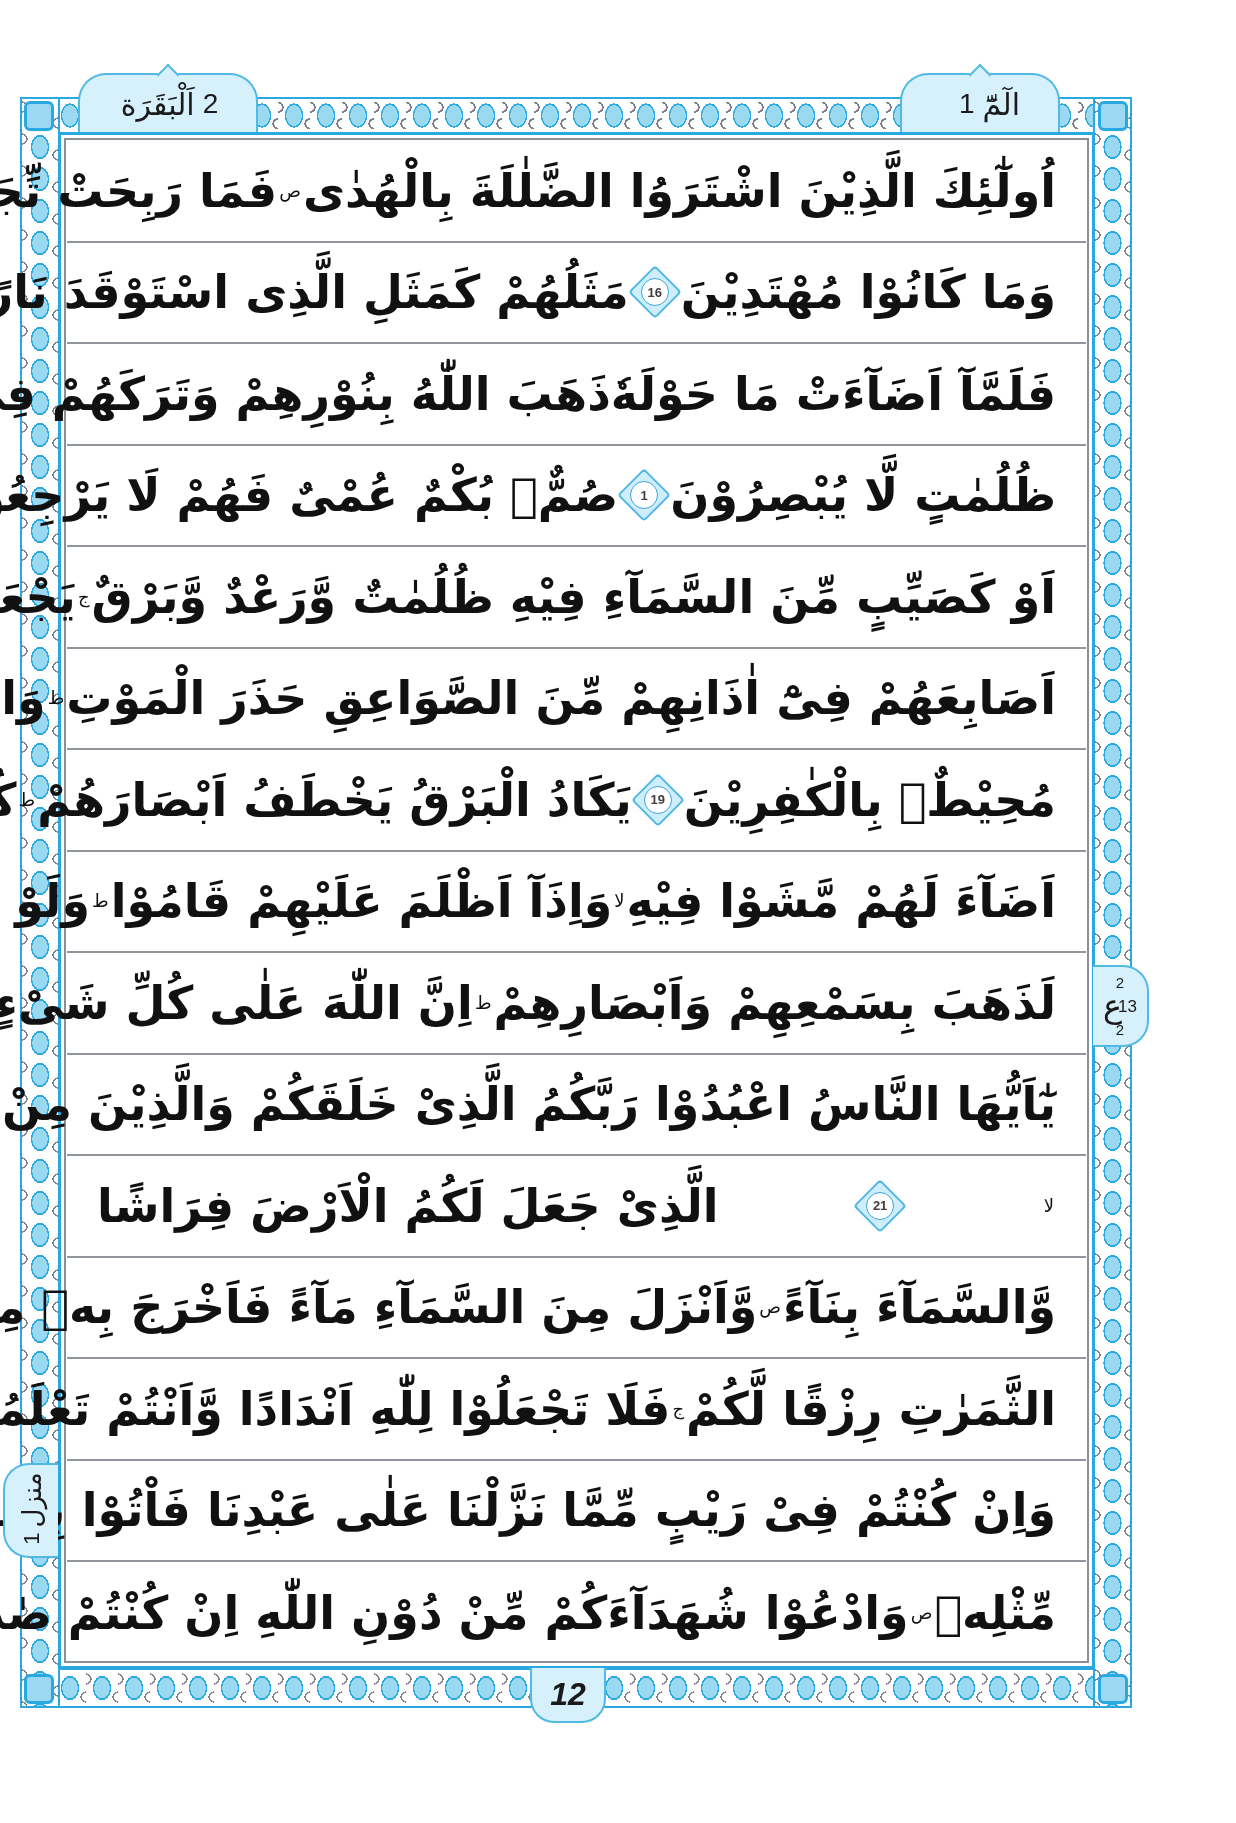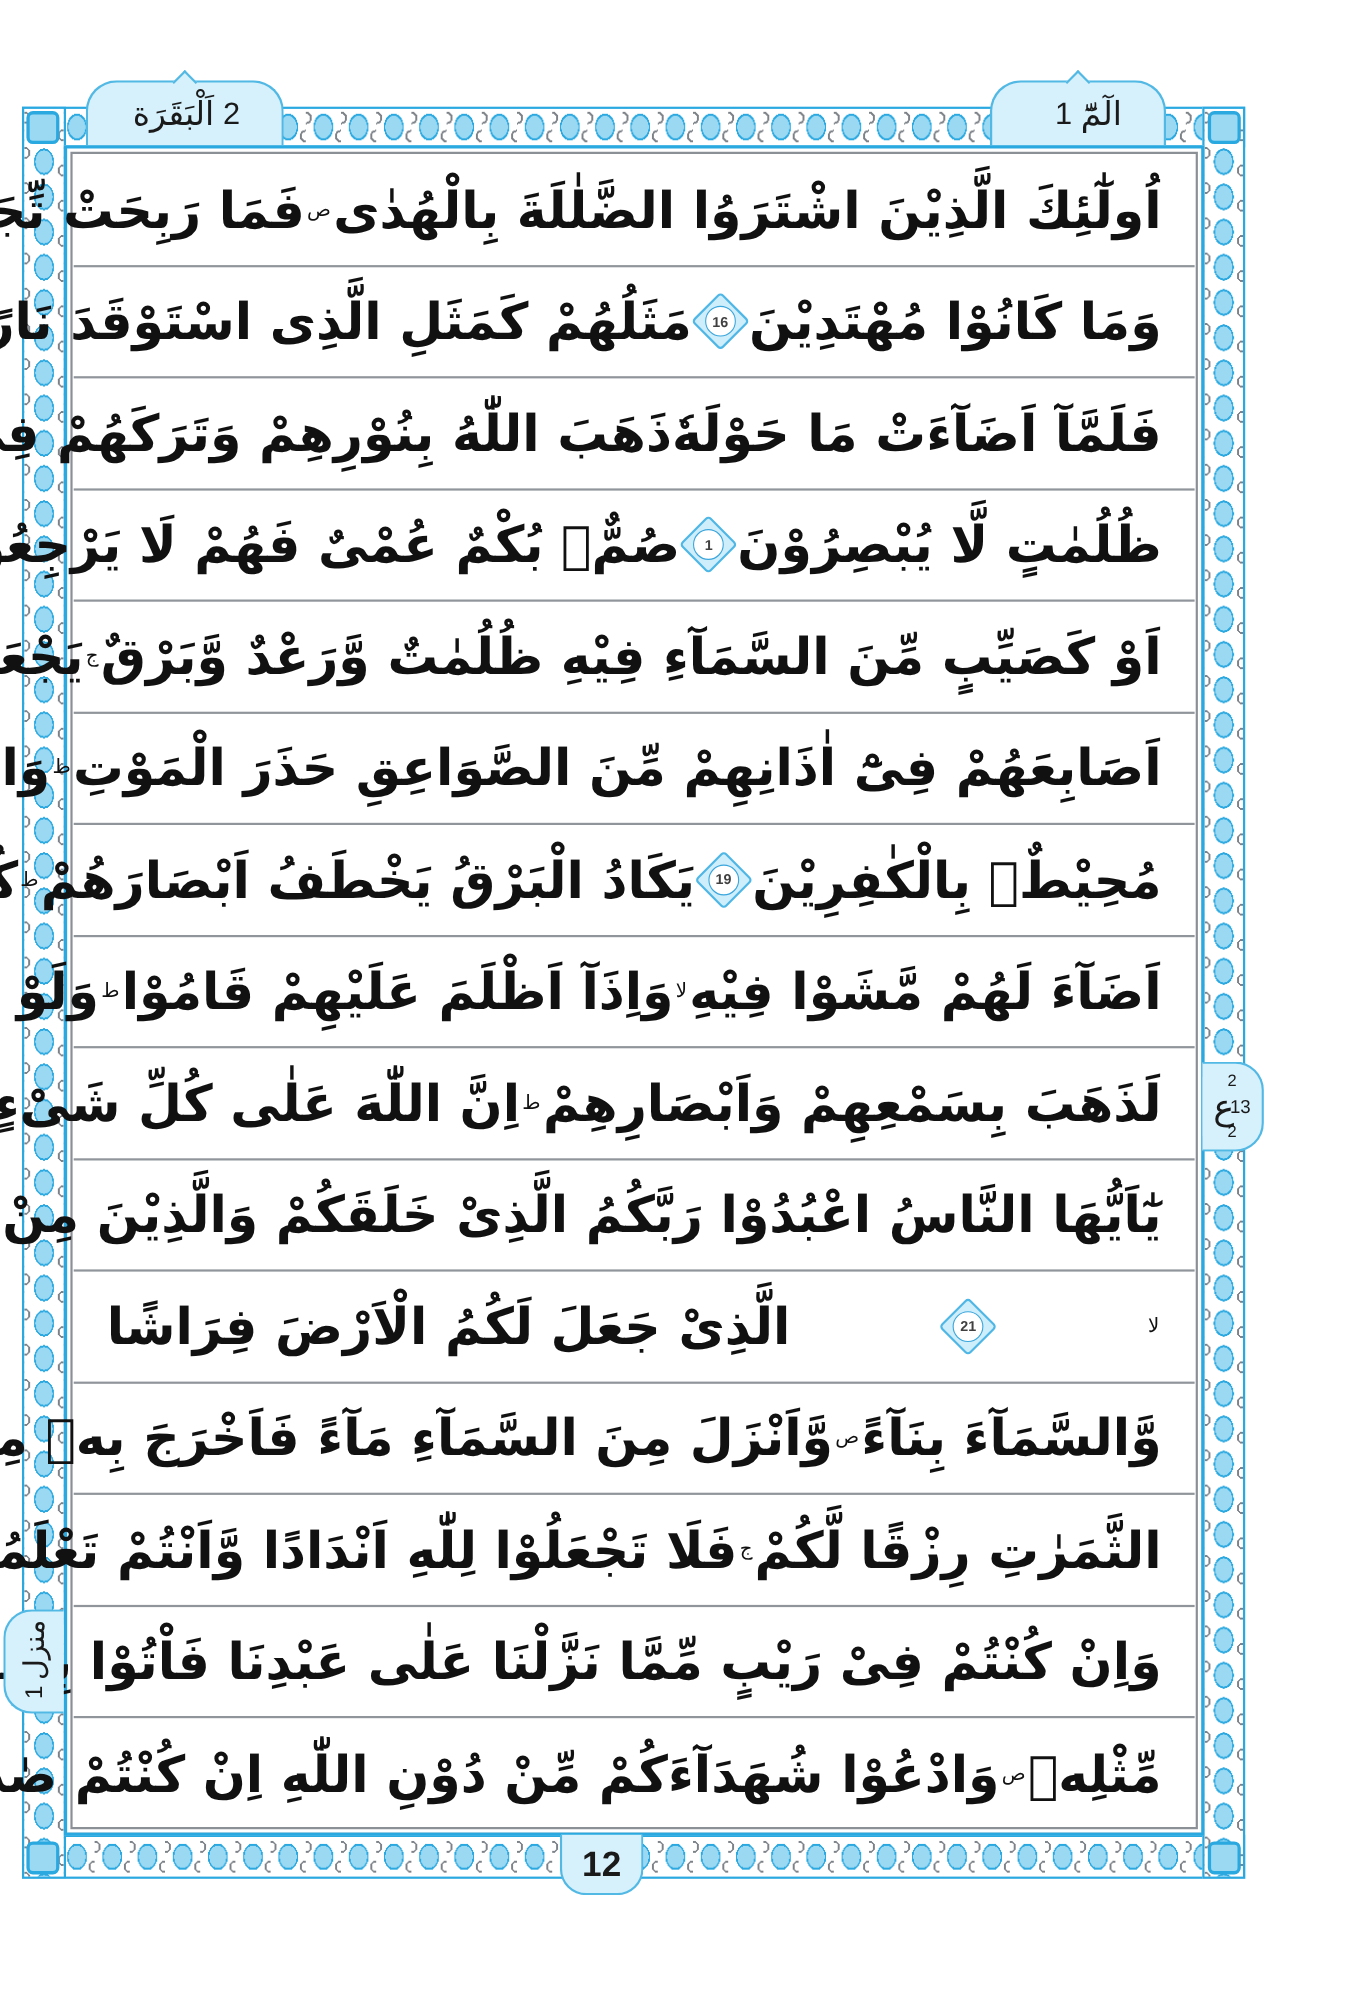--- a/index.html
+++ b/index.html
@@ -81,22 +81,22 @@
     background:#d6f1fc; border-left:2px solid #52b8e4; border-top:2px solid #52b8e4;
     transform:translateX(-50%) rotate(45deg);
   }
   .tab-label { font-size:30px; font-family:"DejaVu Sans", sans-serif; direction:rtl; }
   .tab-num { font-size:28px; font-family:"Liberation Sans", sans-serif; margin:0 8px; direction:ltr; }
 
   .tab-surah { left:78px; width:180px; }
   .tab-juz   { left:900px; width:160px; }
 
   .tab-page {
-    left:509px; top:1668px; width:76px; height:55px;
-    border-top:none; border-radius:0 0 24px 24px;
+    left:530px; top:1668px; width:76px; height:55px;
+    border-top:none; border-radius:0 0 24px 24px;font-style:italic;
   }
   .tab-page .tab-num { font-size:32px; font-weight:bold; }
 
   .tab-ruku {
     left:1093px; top:965px; width:56px; height:82px;
     border-left:none; border-radius:0 26px 26px 0;
     flex-direction:column;
   }
   .ruku-small { font-family:"Liberation Sans", sans-serif; font-size:15px; line-height:1; }
   .ruku-mid { display:flex; align-items:center; line-height:1; }

